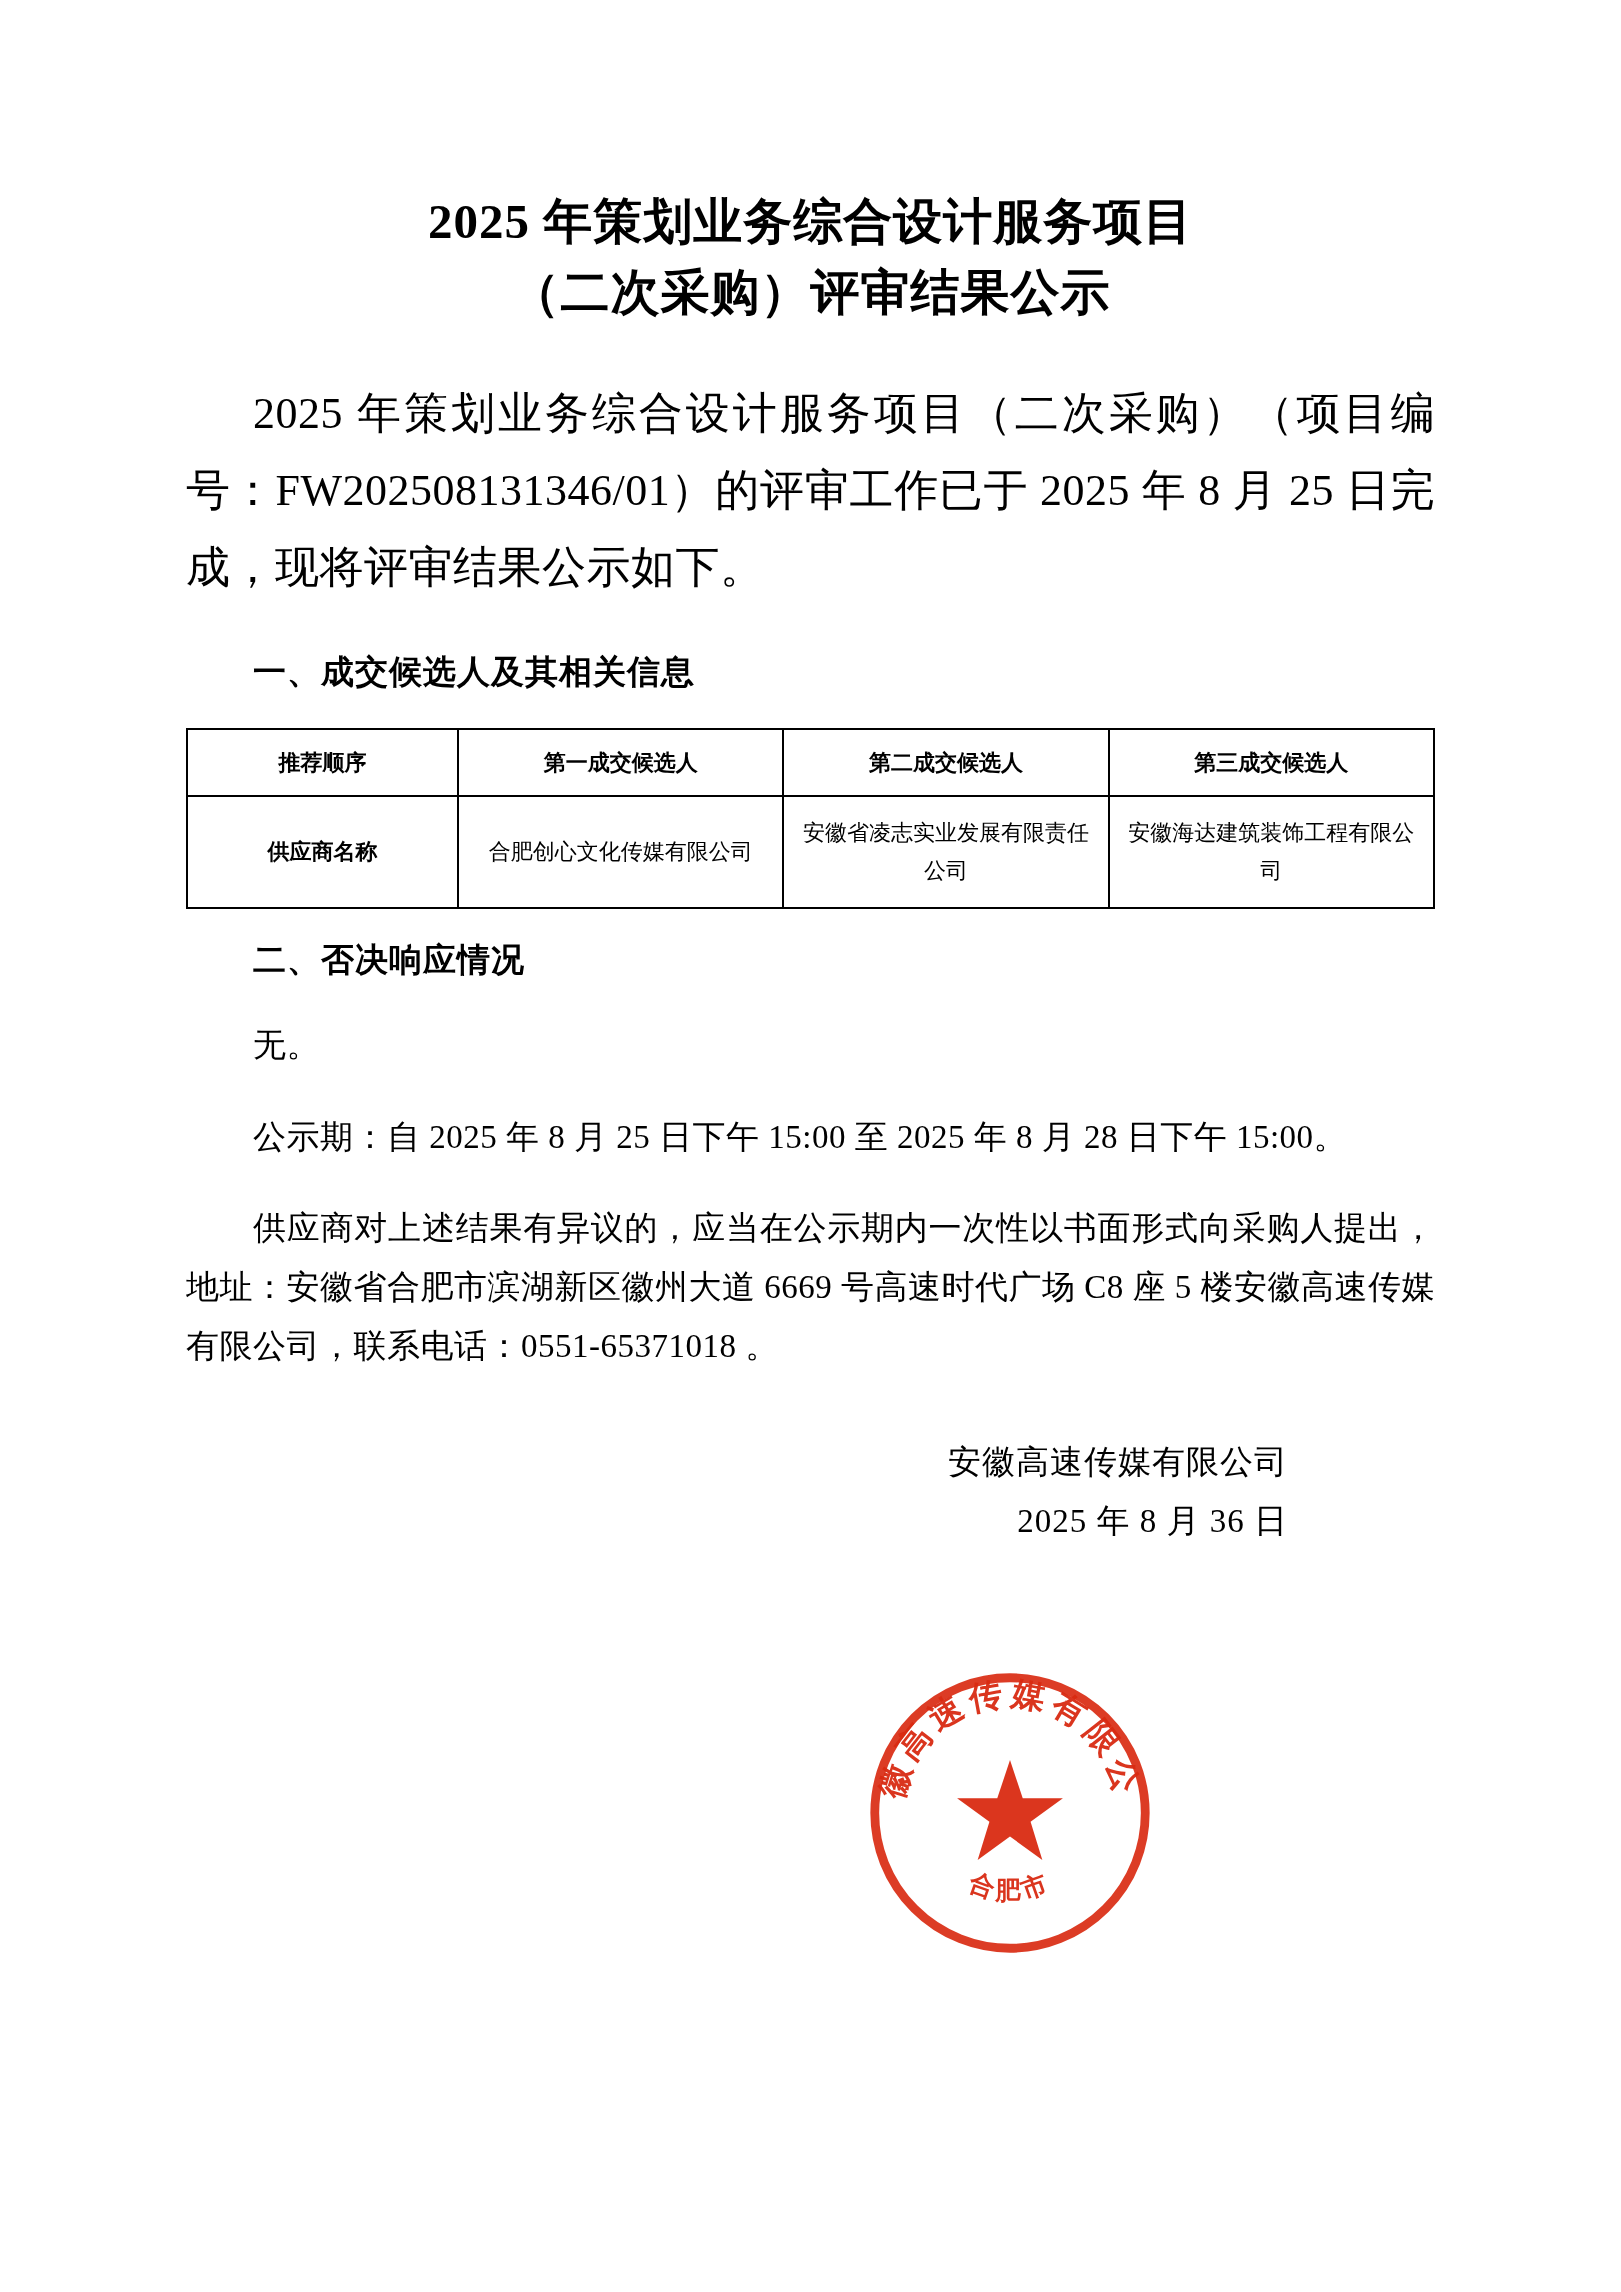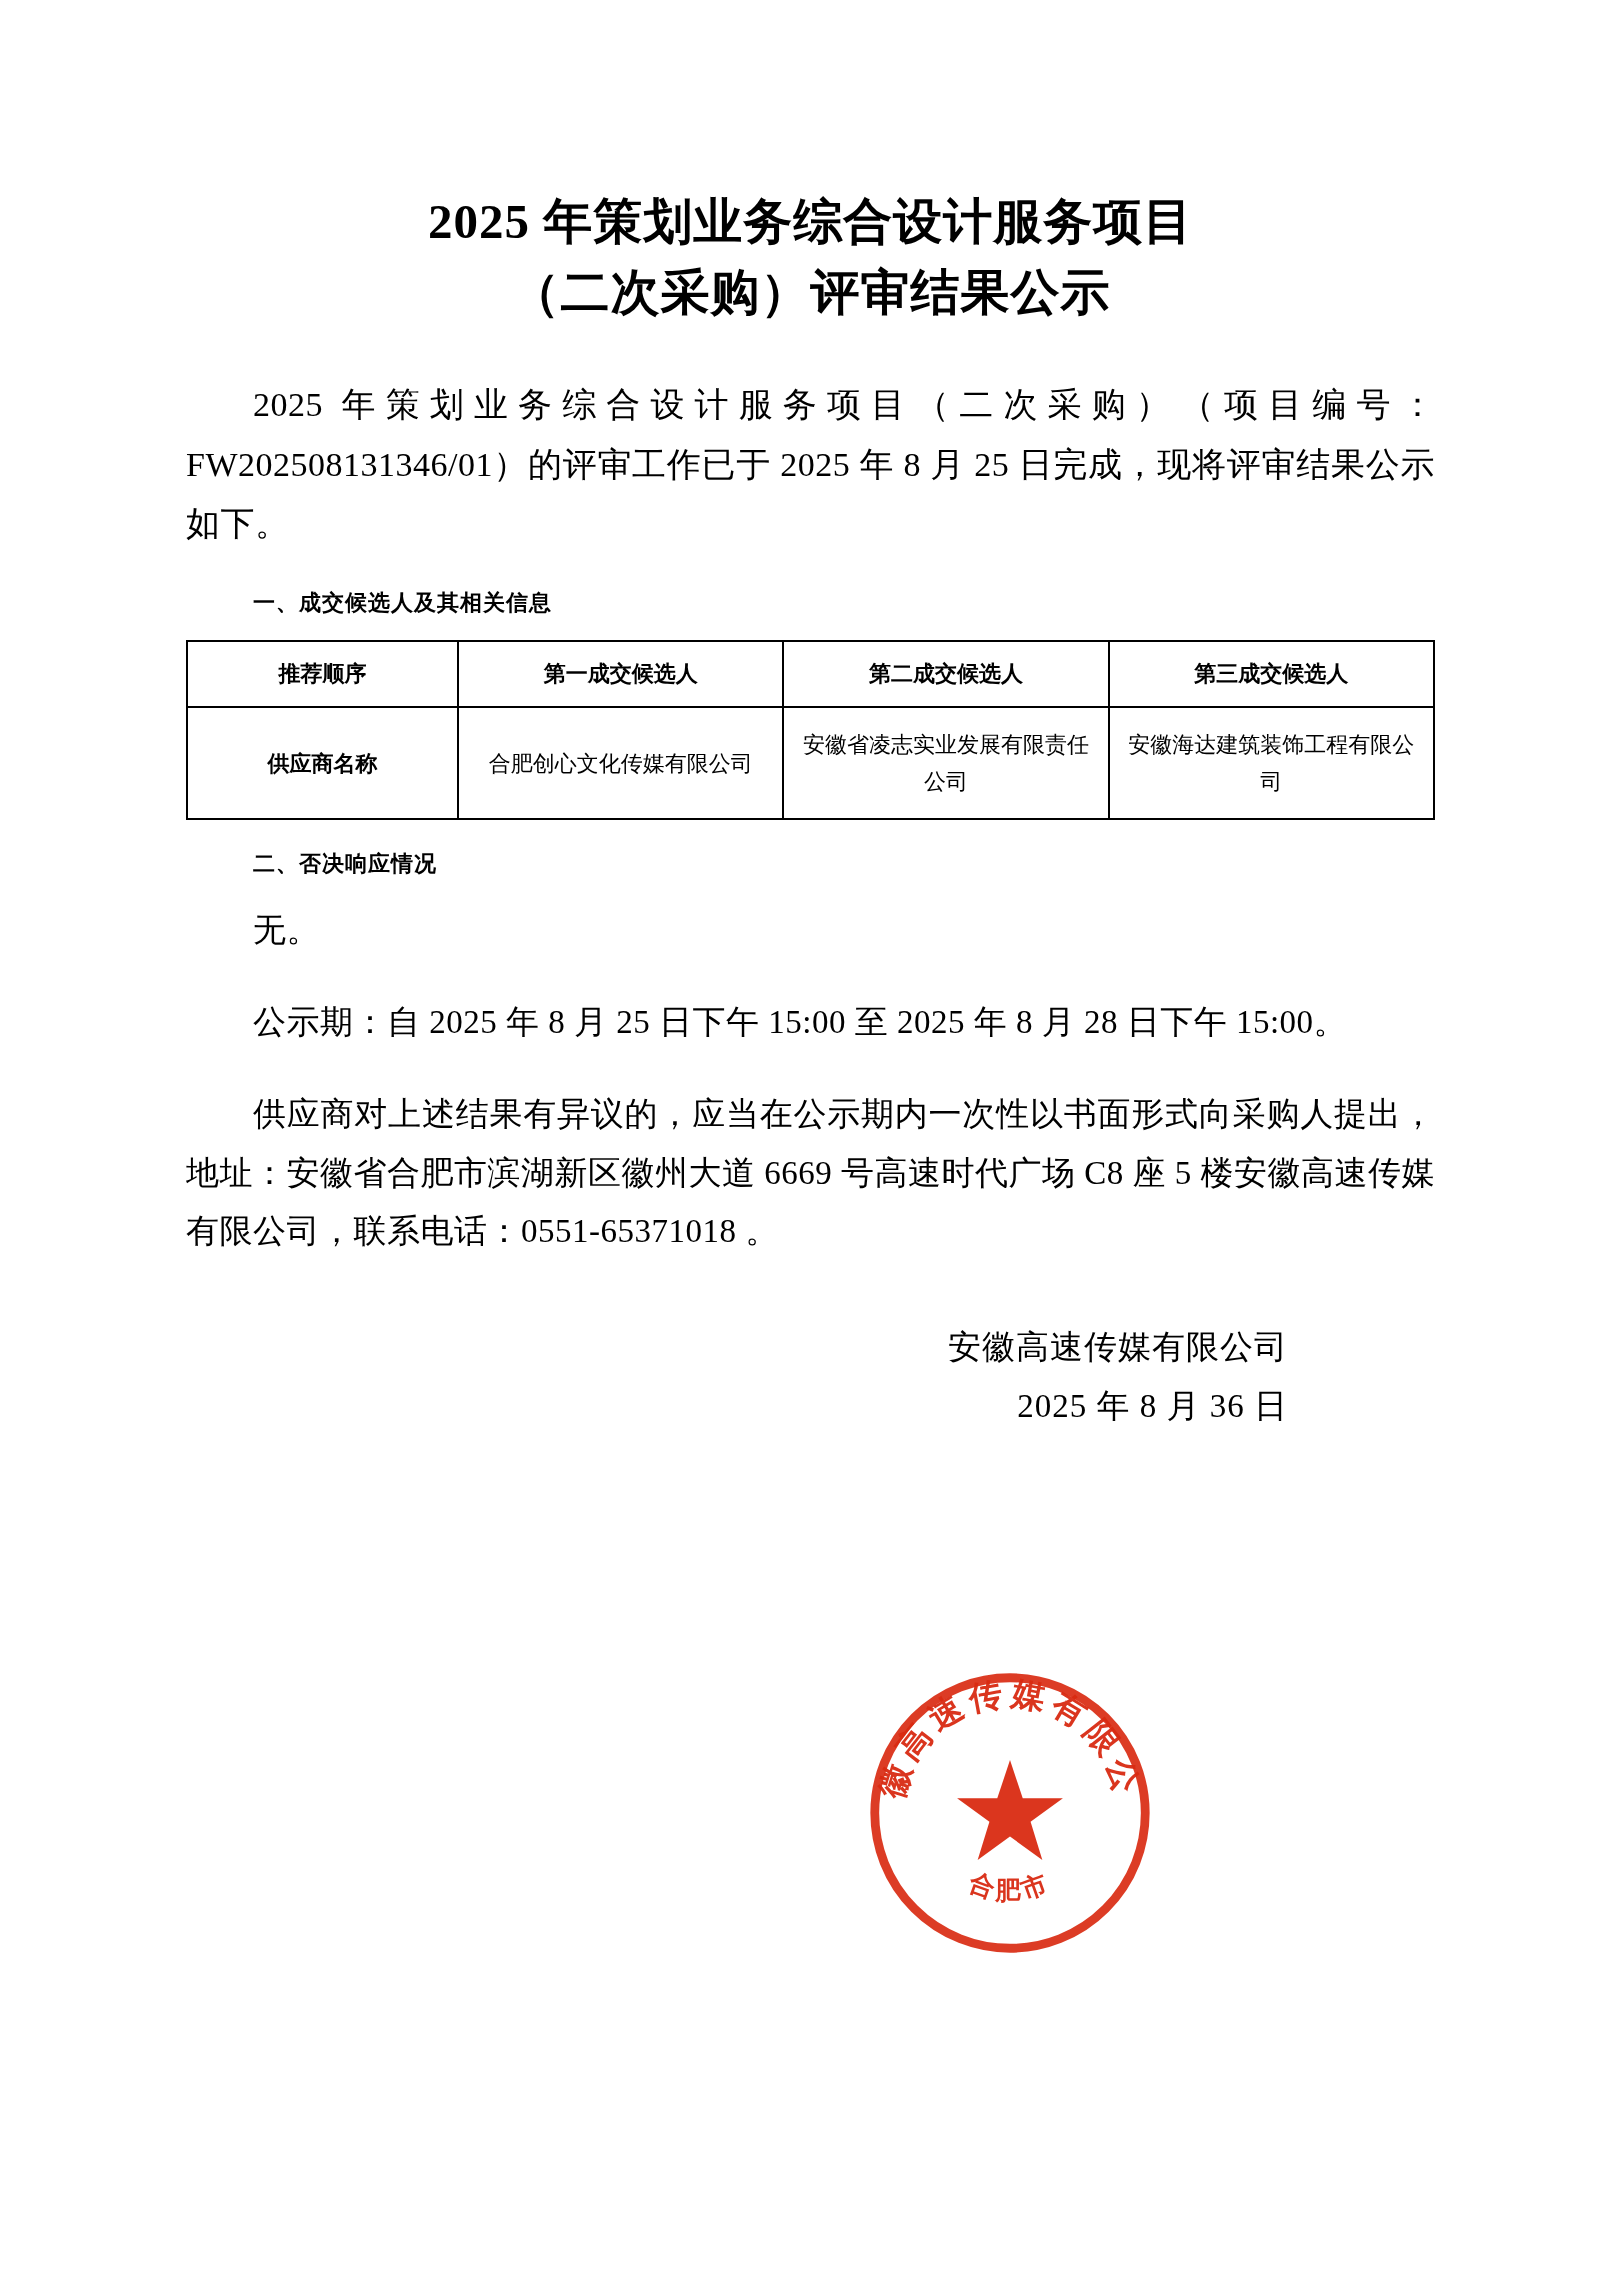--- a/index.html
+++ b/index.html
@@ -27,31 +27,31 @@
     font-size: 49px;
     font-weight: bold;
     line-height: 1.45;
     letter-spacing: 1px;
     margin: 39px 0 0 0;
   }
   .doc-title .line2 {
     display: block;
   }
   .body-para {
-    font-size: 34px;
+    font-size: 44px;
     line-height: 1.75;
     text-align: justify;
     text-justify: inter-ideograph;
     margin-top: 47px;
     text-indent: 67px;
     letter-spacing: 0.5px;
     font-family: Liberation Serif, serif;
   }
   .section-head {
-    font-size: 22px;
+    font-size: 33px;
     font-weight: bold;
     margin-top: 29px;
     text-indent: 67px;
     letter-spacing: 1px;
   }
   table.result-table {
     width: 100%;
     border-collapse: collapse;
     margin-top: 17.6px;
     table-layout: fixed;

